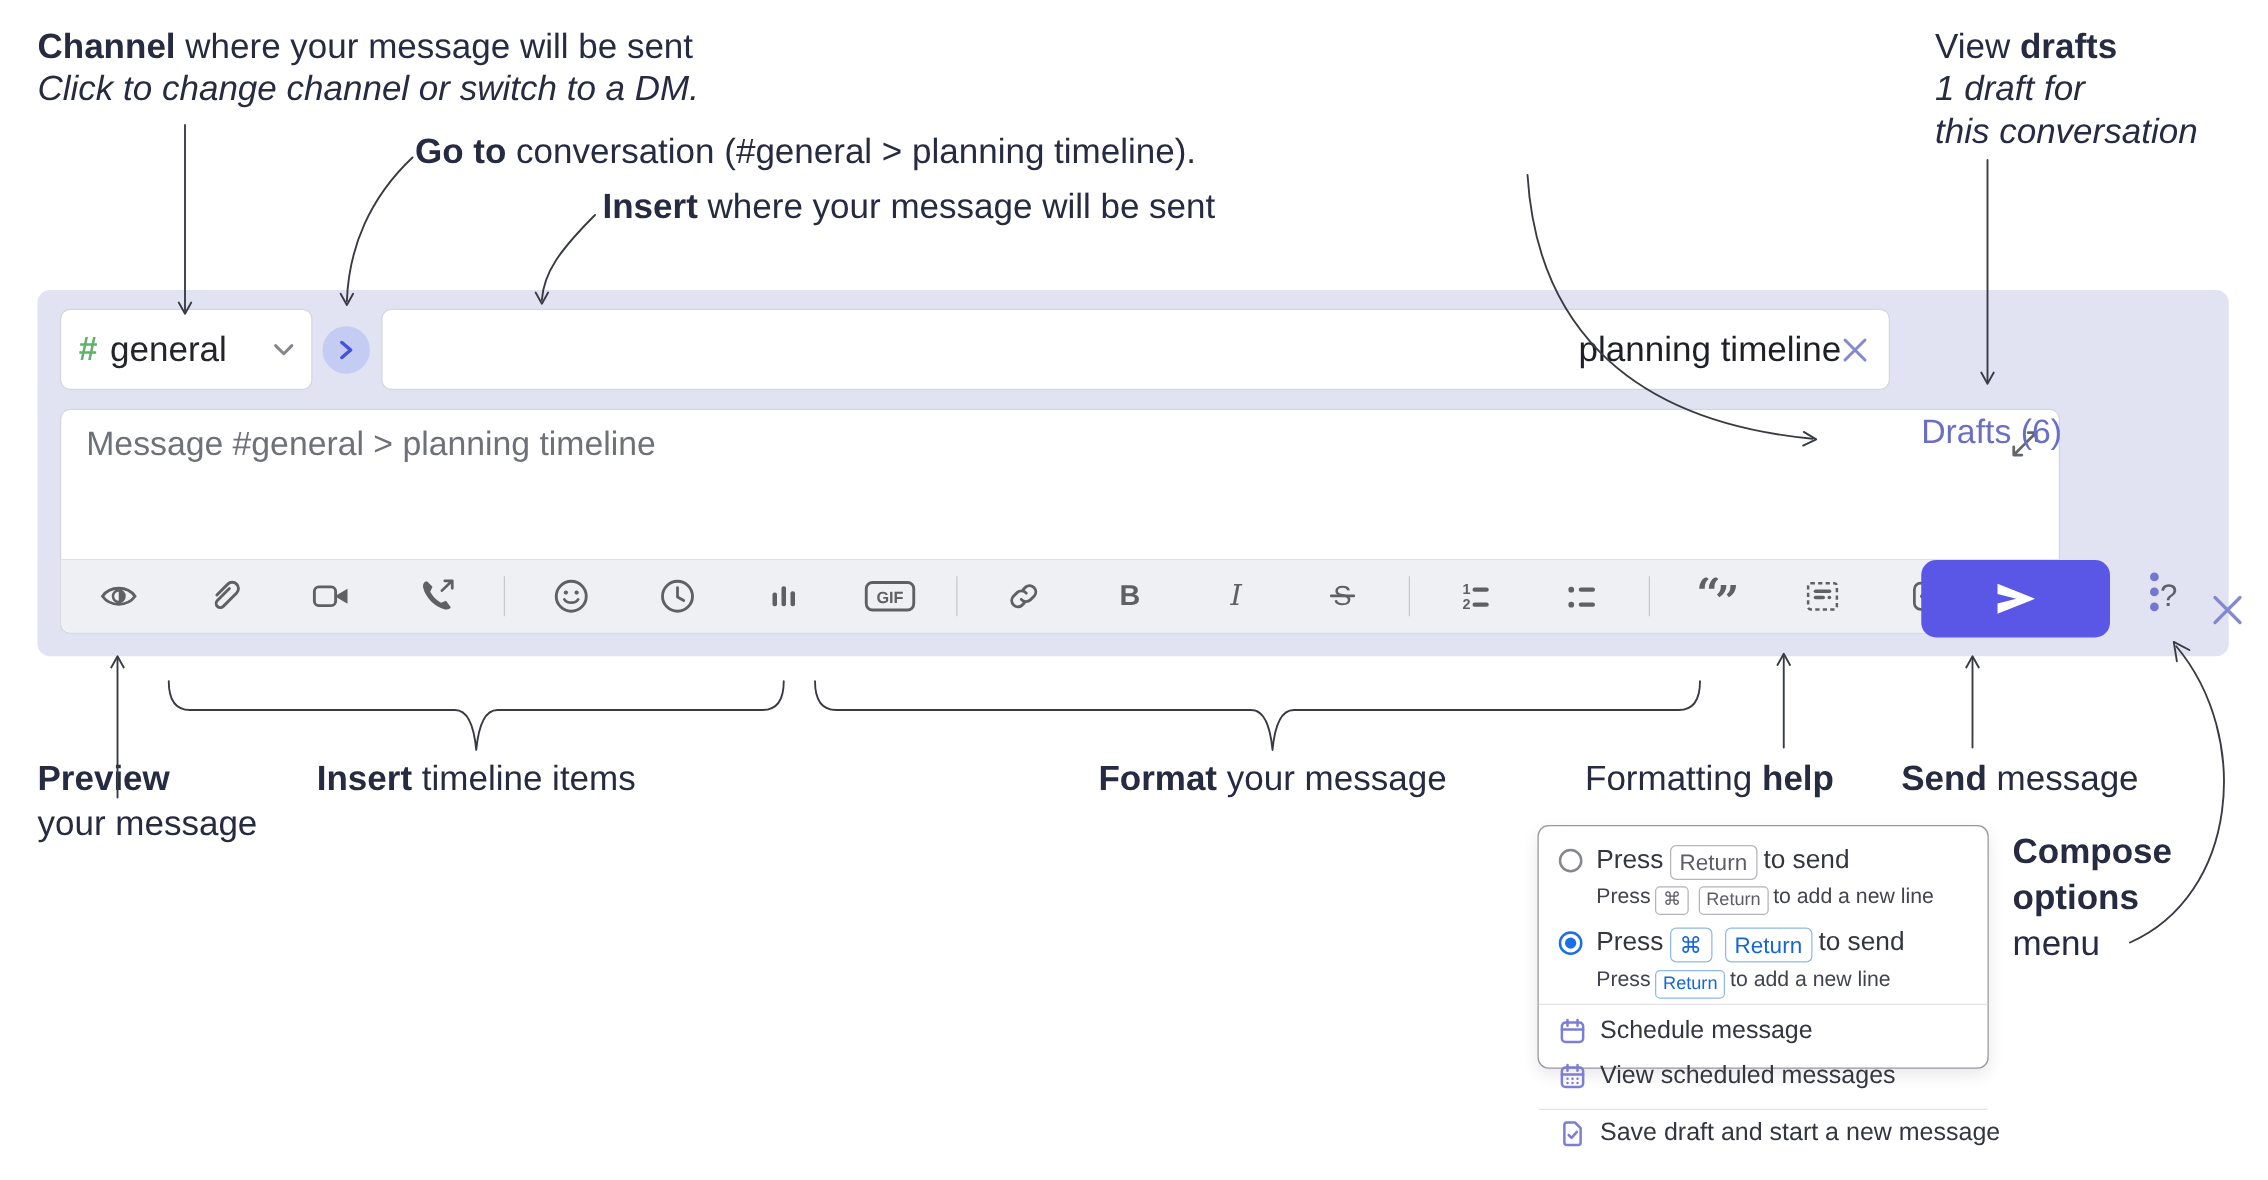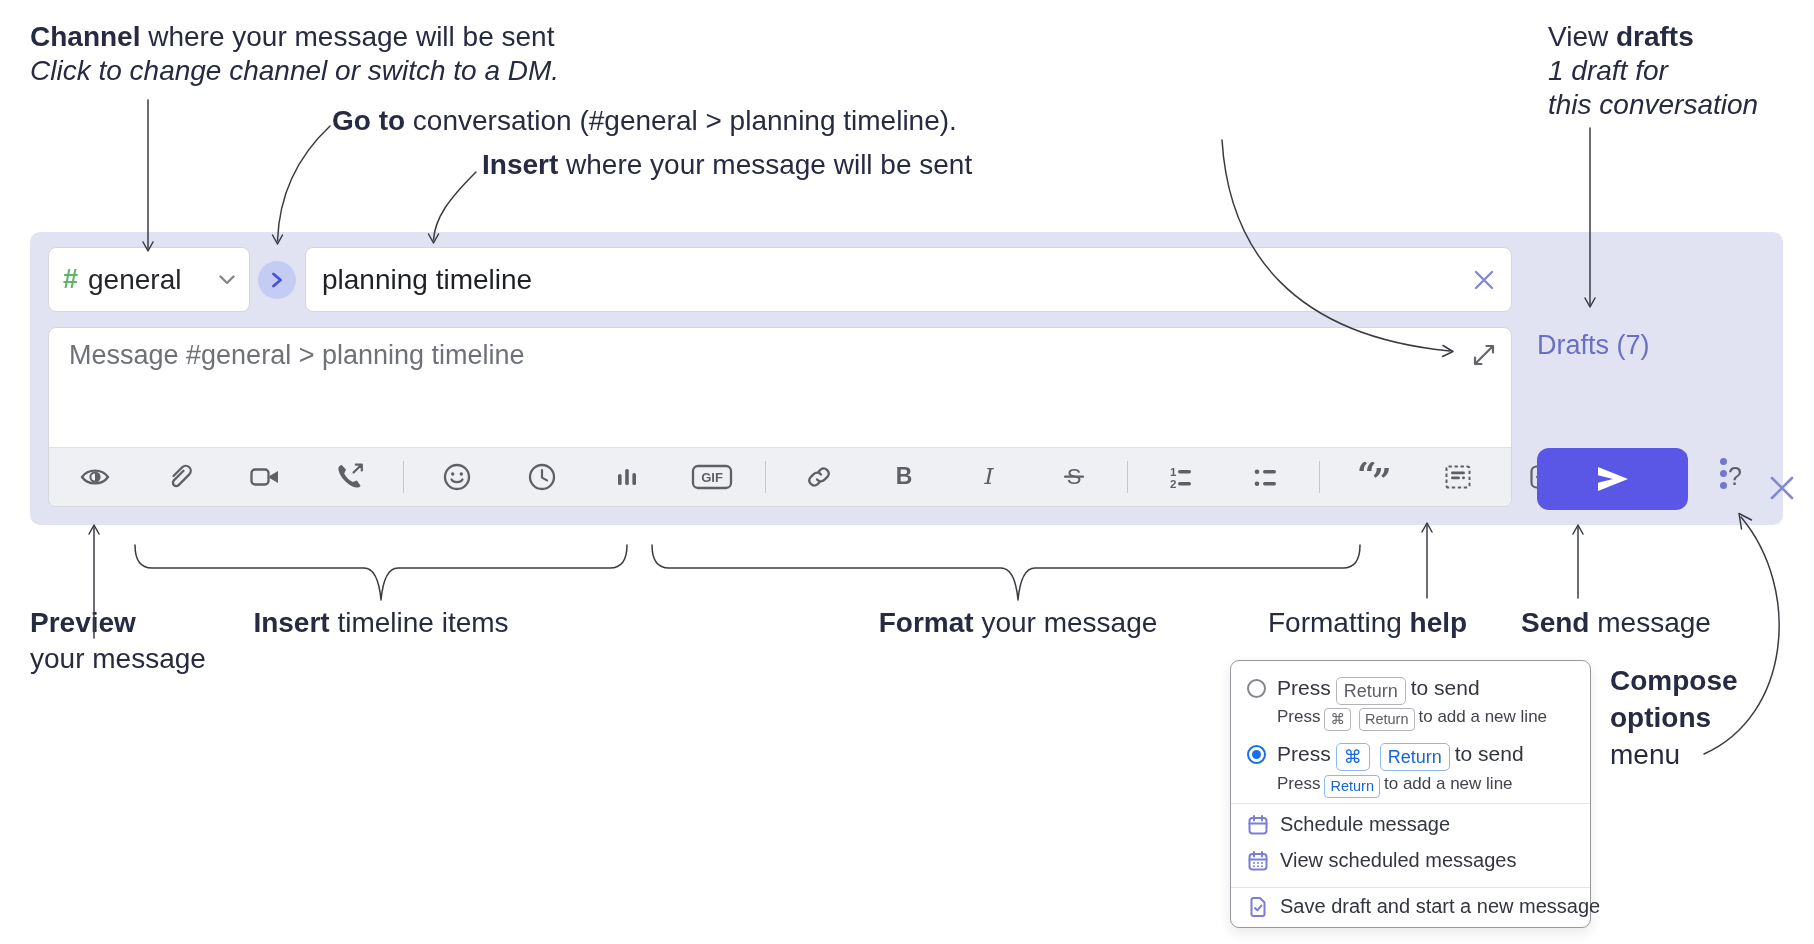--- a/index.html
+++ b/index.html
@@ -10,34 +10,34 @@
   .ann b{font-weight:700;}
   .ann.it{font-style:italic;}
   .center{transform:translateX(-50%);}
   
   .compose{position:absolute;left:30px;top:232px;width:1753px;height:293px;background:#e1e3f3;border-radius:10px;}
   .chan{position:absolute;left:18px;top:15px;width:202px;height:65px;background:#fff;border:1px solid #d4d5dd;border-radius:8px;display:flex;align-items:center;padding:0 14px;box-sizing:border-box;gap:10px;}
   .chan .hash{font-size:27px;font-weight:700;}
   .chan .nm{font-size:28px;color:#23252b;flex:1;}
   .gocircle{position:absolute;left:228px;top:29px;width:38px;height:38px;border-radius:50%;background:#c5ccf4;display:flex;align-items:center;justify-content:center;}
   .topic{position:absolute;left:275px;top:15px;width:1207px;height:65px;background:#fff;border:1px solid #d4d5dd;border-radius:8px;display:flex;align-items:center;padding:0 16px;box-sizing:border-box;}
-  .topic .tval{font-size:28px;color:#1e2026;flex:1;}
-  .msgbox{position:absolute;left:18px;top:95px;width:1464px;height:180px;background:#fff;border:1px solid #d4d5dd;border-radius:8px;box-sizing:border-box;}
+  .topic .tval{font-size:28px;color:#1e2026;flex:1;text-align:right;}
+  .msgbox{position:absolute;left:18px;top:95px;width:1600px;height:180px;background:#fff;border:1px solid #d4d5dd;border-radius:8px;box-sizing:border-box;}
   .placeholder{position:absolute;left:20px;top:12px;font-size:27px;color:#6f7178;}
   .expand-ic{position:absolute;right:14px;top:14px;width:26px;height:26px;}
   .tbar{position:absolute;left:0;right:0;bottom:0;height:59px;background:#eef0f3;border-top:1px solid #e0e1e6;border-radius:0 0 8px 8px;display:flex;align-items:center;padding-left:14px;gap:21px;box-sizing:border-box;}
   .tbtn{width:64px;height:42px;display:flex;align-items:center;justify-content:center;flex:0 0 auto;}
   .tb-div{width:1px;height:32px;background:#c7c8cf;flex:0 0 auto;}
   .drafts{position:absolute;left:1537px;top:330px;font-size:27px;color:#6a6fc4;cursor:pointer;}
   .sendbtn{position:absolute;left:1537px;top:448px;width:151px;height:62px;background:#5a57e6;border-radius:12px;display:flex;align-items:center;justify-content:center;}
   .kebab{position:absolute;left:1716px;top:458px;width:14px;display:flex;flex-direction:column;align-items:center;gap:5px;}
   .kebab i{width:7px;height:7px;border-radius:50%;background:#7477cf;}
   .closex{position:absolute;left:1738px;top:242px;width:28px;height:28px;}
   
-  .menu{position:absolute;left:1230px;top:660px;width:361px;height:268px;background:#fff;border:1.5px solid #97979d;border-radius:9px;box-shadow:0 5px 12px rgba(40,40,60,.10);box-sizing:border-box;}
+  .menu{position:absolute;left:1230px;top:660px;width:361px;height:195px;background:#fff;border:1.5px solid #97979d;border-radius:9px;box-shadow:0 5px 12px rgba(40,40,60,.10);box-sizing:border-box;}
   .mrow{position:absolute;left:16px;white-space:nowrap;color:#33363e;}
   .main-line{font-size:21px;}
   .sub-line{font-size:17px;color:#41444c;}
   kbd{display:inline-block;border:1.5px solid #b4b4ba;border-radius:5px;background:#fff;color:#5d5d64;
       font-family:"Liberation Sans","DejaVu Sans",sans-serif;font-size:18px;padding:0 7px;margin:0 5px;line-height:26px;vertical-align:-2px;}
   .sub-line kbd{font-size:14.5px;padding:0 5px;line-height:21px;border-radius:4px;margin:0 4px;vertical-align:-2px;}
   kbd.blue{border-color:#8fb8ec;color:#1566d8;}
   .radio{position:absolute;left:16px;width:19px;height:19px;border:2px solid #85878e;border-radius:50%;box-sizing:border-box;}
   .radio.sel{border-color:#1a6fe8;display:flex;align-items:center;justify-content:center;}
   .radio.sel i{width:9px;height:9px;border-radius:50%;background:#1a6fe8;}
@@ -234,21 +234,21 @@
       </div>
     </div>
 
     <div class="closex">
       <svg width="28" height="28" viewBox="0 0 28 28">
         <path d="M4 4 L24 24 M24 4 L4 24" stroke="#8289ce" stroke-width="2.6" stroke-linecap="round"></path>
       </svg>
     </div>
   </div>
 
-  <div class="drafts">Drafts (7)</div>
+  <div class="drafts">Drafts (6)</div>
 
   <div class="sendbtn">
     <svg width="36" height="28" viewBox="0 0 36 28">
       <path d="M3 26 L33 14 L3 2 L3 10.2 L18 14 L3 17.8 Z" fill="#ffffff"></path>
     </svg>
   </div>
 
   <div class="kebab">
     <i></i>
       <i></i>

